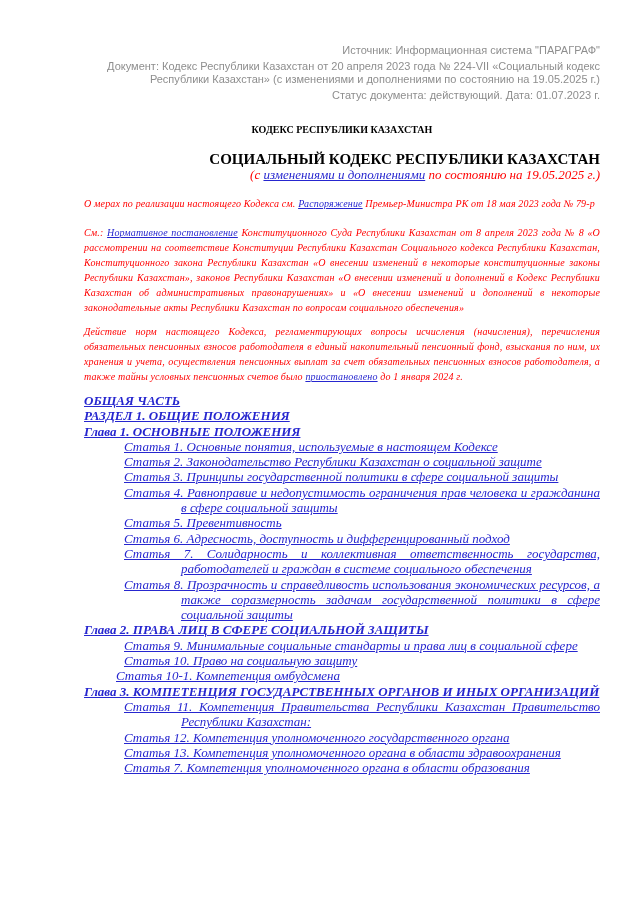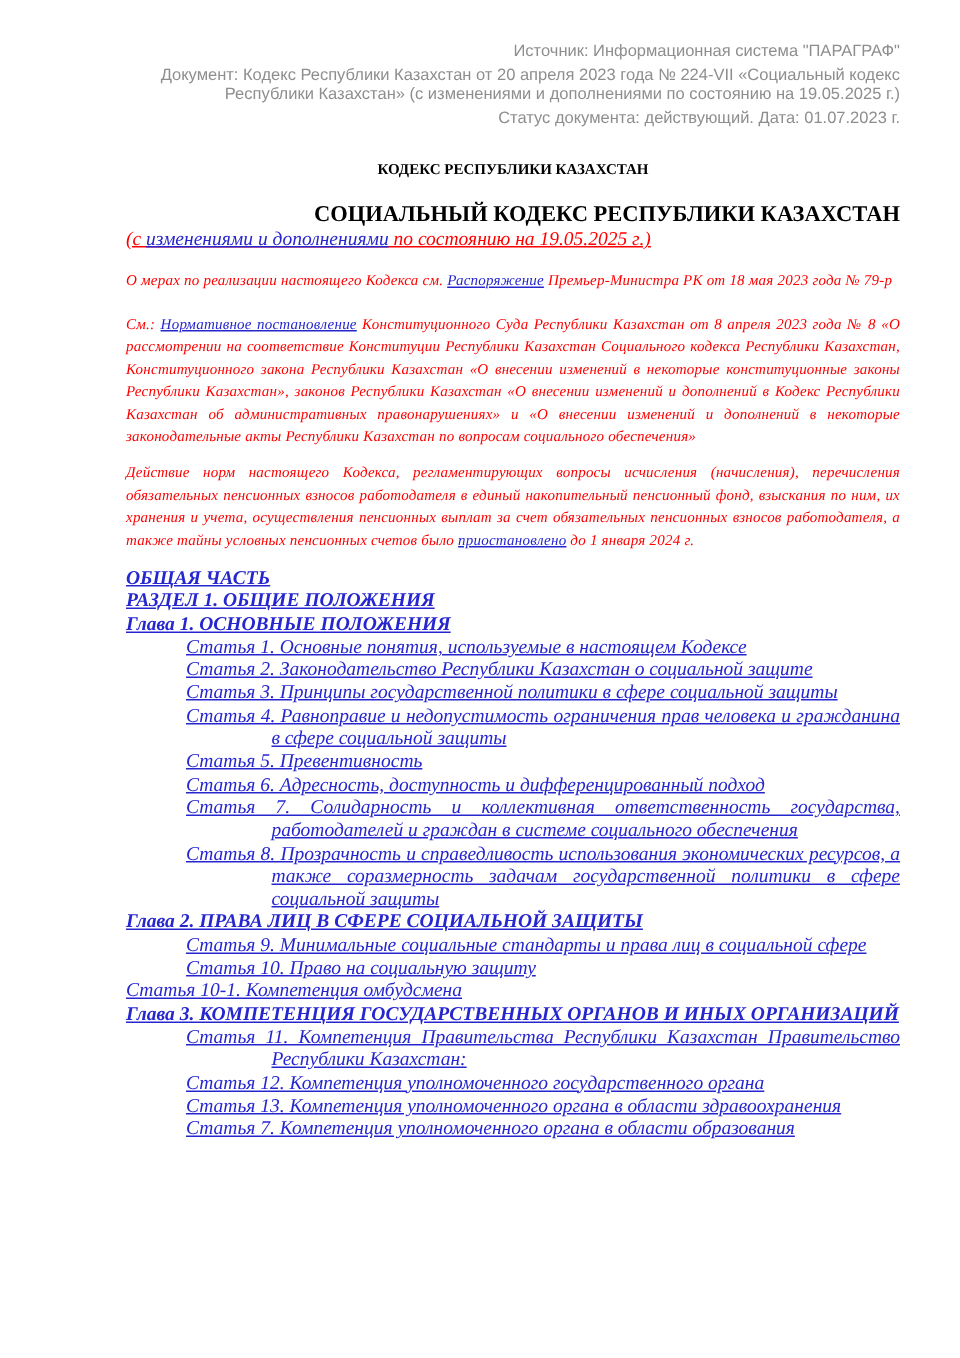--- a/index.html
+++ b/index.html
@@ -5,21 +5,21 @@
   html, body { margin: 0; padding: 0; background: #ffffff; }
   body {
     width: 640px; height: 905px;
     font-family: "Liberation Serif", serif;
     color: #000;
     overflow: hidden;
   }
   .page {
     box-sizing: border-box;
     width: 640px; height: 905px;
-    padding: 28px 40px 0 84px;
+    padding: 44px 40px 0 84px;
   }
 
   
   .doc-meta {
     font-family: "Liberation Sans", sans-serif;
     font-size: 11px;
     line-height: 13.5px;
     color: #8e8e8e;
     text-align: right;
   }
@@ -35,22 +35,21 @@
   .t-sub {
     margin: 14px 0 0;
     font-size: 15px; line-height: 16px;
     font-weight: bold; text-align: right;
   }
   .revision {
     margin: 0;
     font-size: 13px; line-height: 15px;
     font-style: italic;
     color: #ff0000;
-    text-align: left;
-    text-decoration: underline;
+    text-align: right;
   }
 
   
   .lnk {
     color: #2626cf;
     text-decoration: underline;
     cursor: pointer;
   }
 
   
@@ -74,20 +73,21 @@
     text-align: justify;
   }
   .toc-item a { color: #2626cf; text-decoration: underline; }
   .toc-part, .toc-chapter { font-weight: bold; }
   .toc-article {
     margin-left: 40px;
     padding-left: 57px;
     text-indent: -57px;
   }
   .toc-article-alt {
+    margin-left: 32px;
     padding-left: 57px;
     text-indent: -57px;
   }
 </style>
 </head>
 <body>
 
 <div class="page">
 
   <header class="doc-meta">

